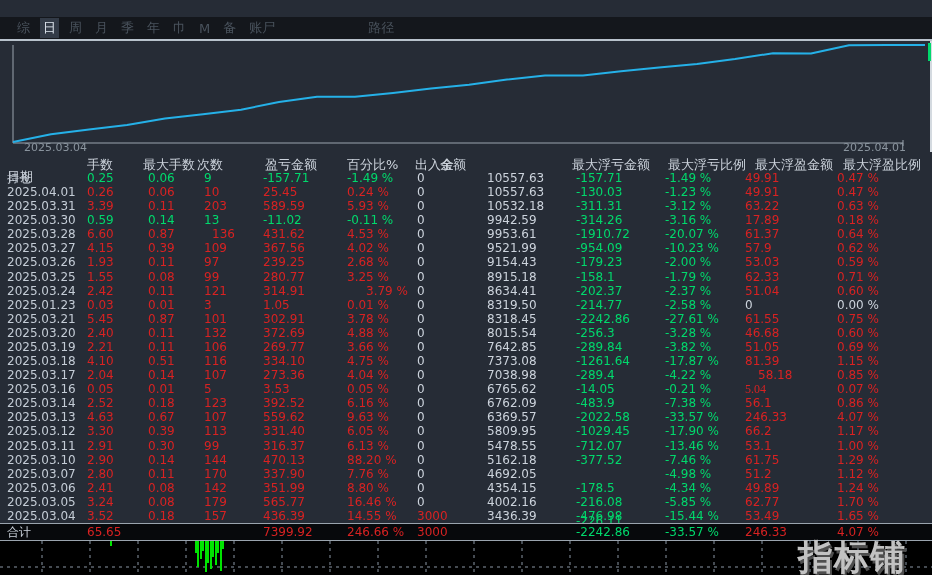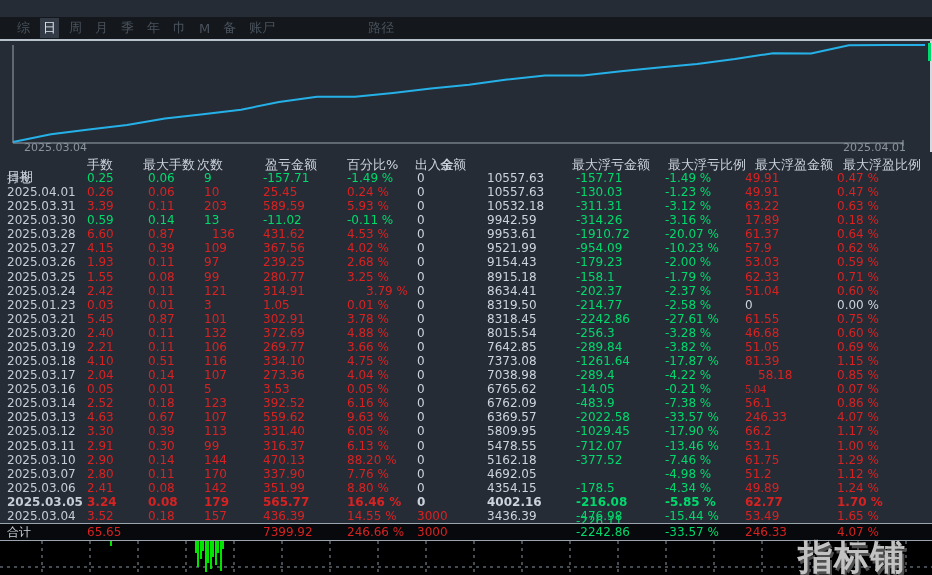--- a/index.html
+++ b/index.html
@@ -416,21 +416,21 @@
           <span class="cell c-r" style="left: 204px;">142</span>
           <span class="cell c-r" style="left: 263px;">351.99</span>
           <span class="cell c-r" style="left: 347px;">8.80 %</span>
           <span class="cell c-w" style="left: 417px;">0</span>
           <span class="cell c-w" style="left: 487px;">4354.15</span>
           <span class="cell c-g" style="left: 576px;">-178.5</span>
           <span class="cell c-g" style="left: 665px;">-4.34 %</span>
           <span class="cell c-r" style="left: 745px;">49.89</span>
           <span class="cell c-r" style="left: 837px;">1.24 %</span>
         </div>
-        <div class="trow" style="top: 323.84px; font-weight: bold;">
+        <div class="trow" style="top: 323.84px;">
           <span class="cell c-date" style="left: 7px;">2025.03.05</span>
           <span class="cell c-r" style="left: 87px;">3.24</span>
           <span class="cell c-r" style="left: 148px;">0.08</span>
           <span class="cell c-r" style="left: 204px;">179</span>
           <span class="cell c-r" style="left: 263px;">565.77</span>
           <span class="cell c-r" style="left: 347px;">16.46 %</span>
           <span class="cell c-w" style="left: 417px;">0</span>
           <span class="cell c-w" style="left: 487px;">4002.16</span>
           <span class="cell c-g" style="left: 576px;">-216.08</span>
           <span class="cell c-g" style="left: 665px;">-5.85 %</span>

